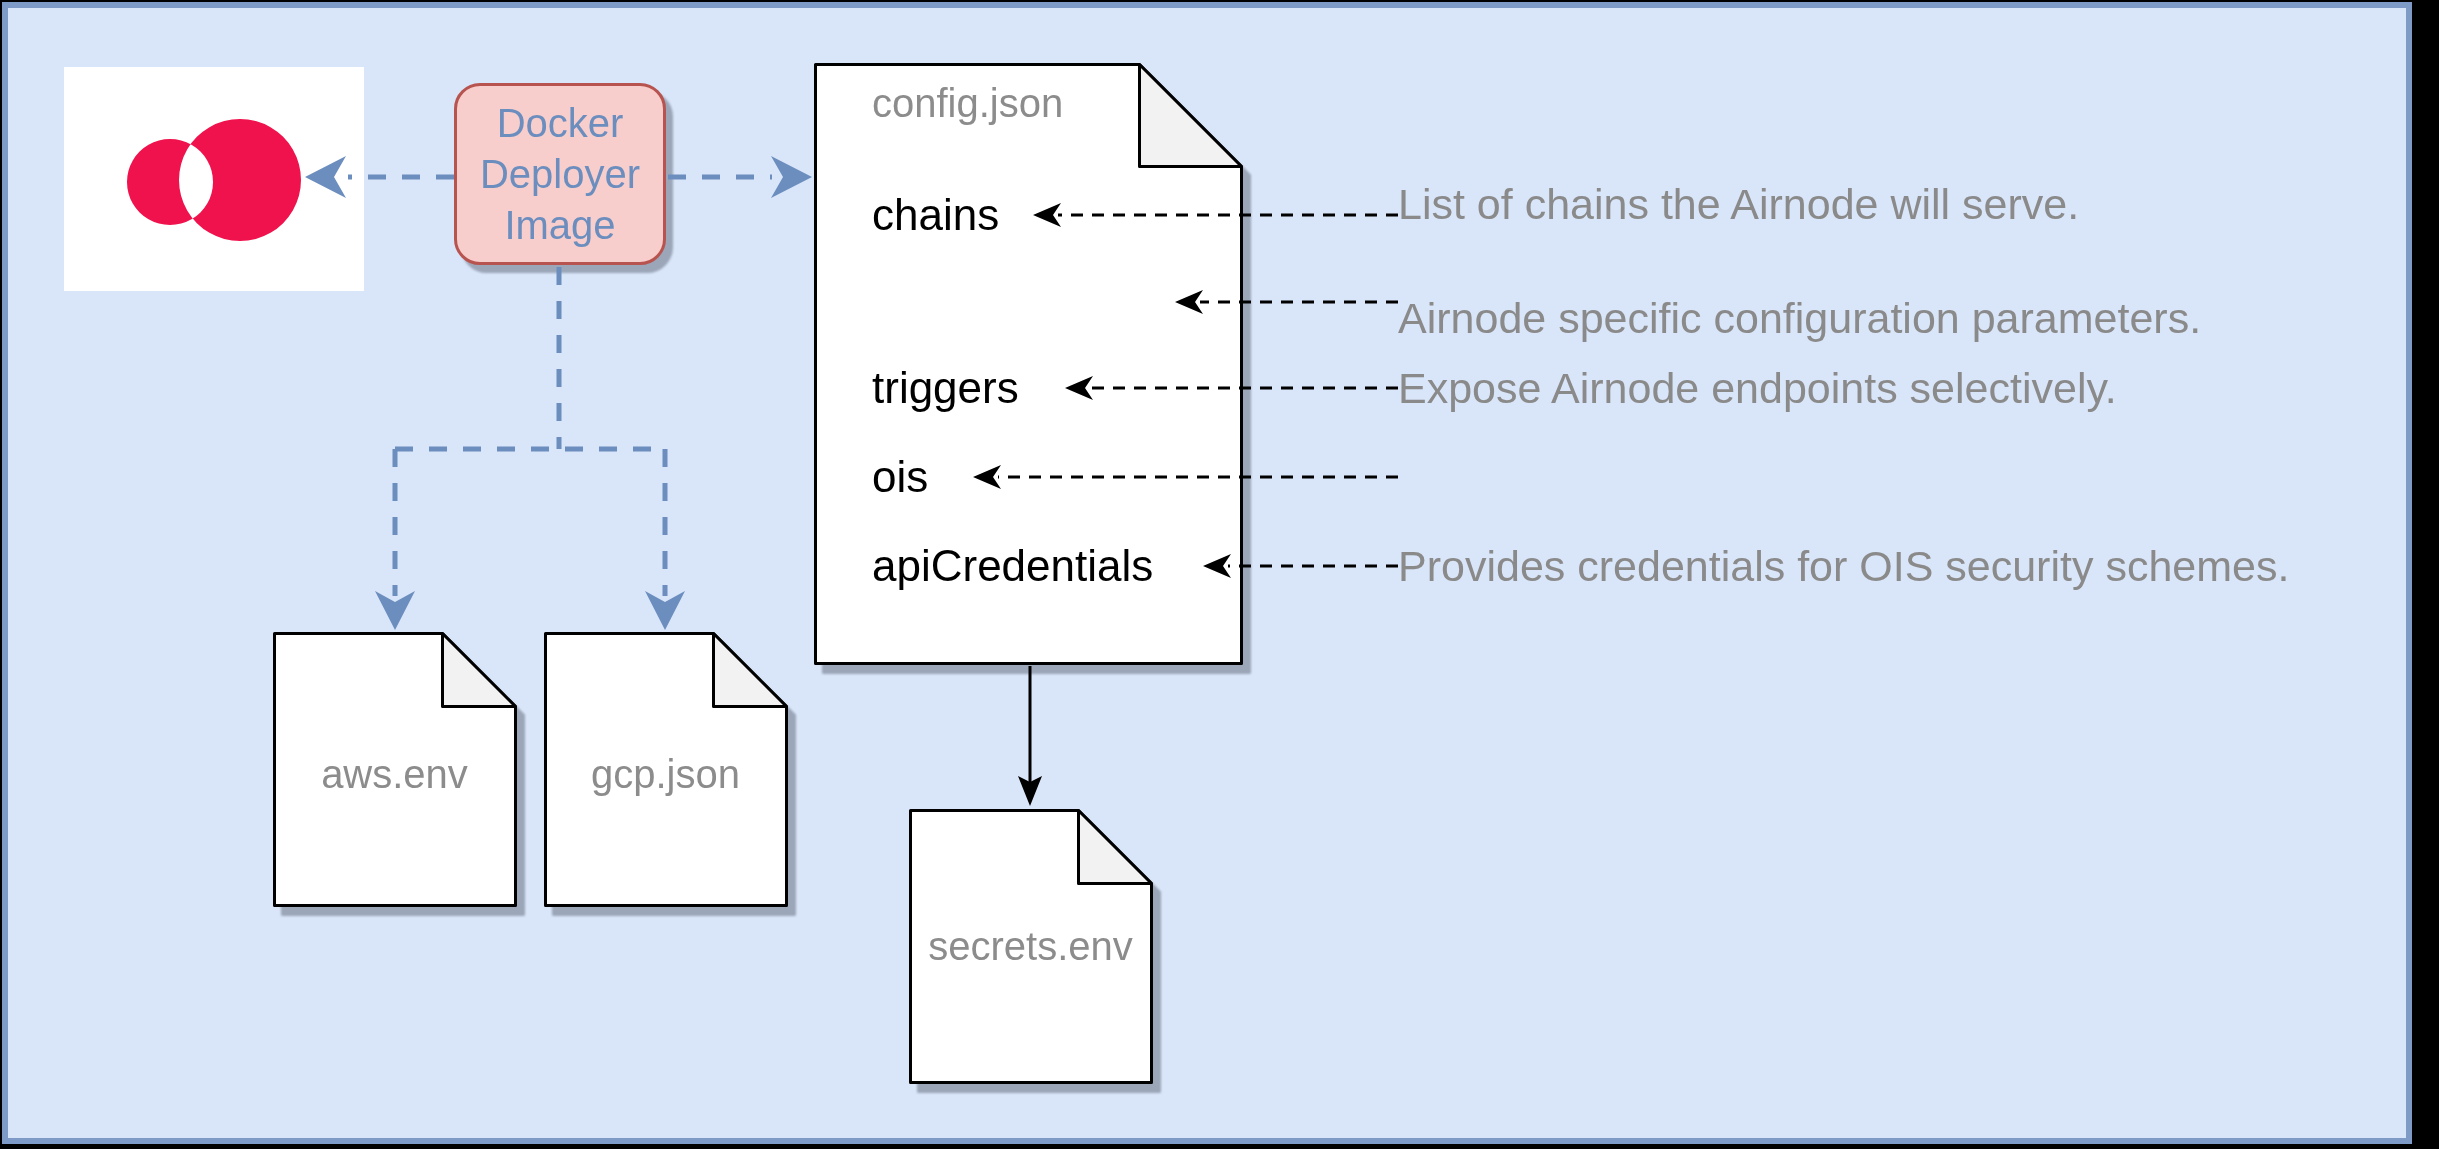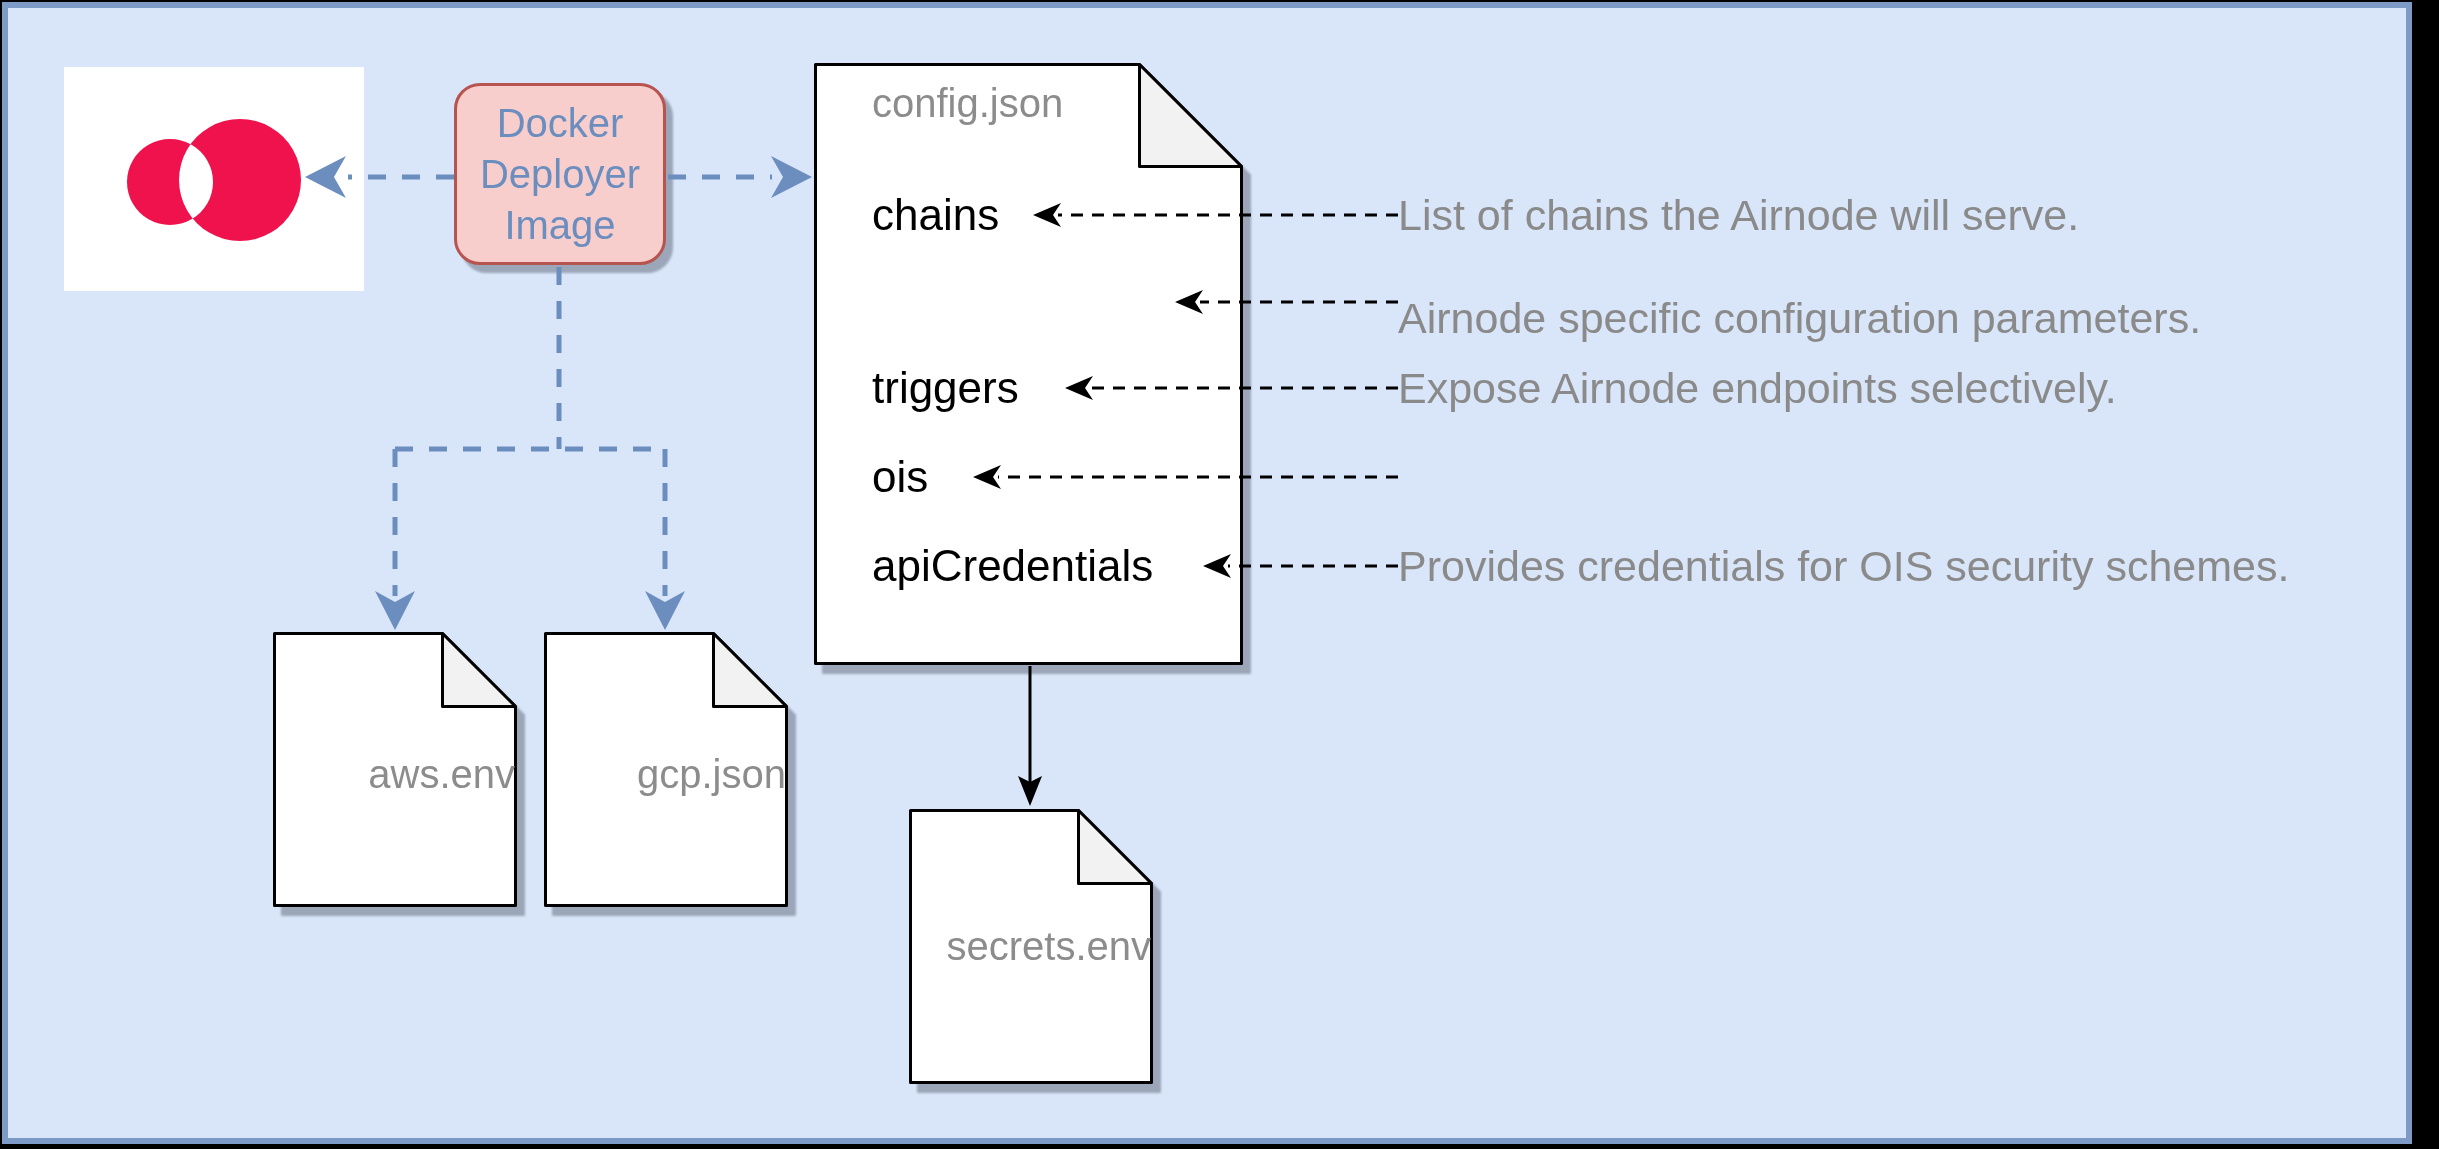--- a/index.html
+++ b/index.html
@@ -37,21 +37,21 @@
     color:#6C8EBF;text-align:center;white-space:pre-line;
   }
   
   .doc-svg{filter:drop-shadow(8px 9px 1px rgba(40,50,70,0.35));}
   .doc-outline{fill:#FFFFFF;stroke:#000000;stroke-width:3;stroke-linejoin:round;}
   .doc-fold{fill:#F2F2F2;stroke:#000000;stroke-width:3;stroke-linejoin:round;}
   
   .doc-title{
     color:#8C8C8C;font-size:40px;line-height:48px;
   }
-  .doc-title.centered{text-align:right;}
+  .doc-title.centered{text-align:center;}
   .field-label{
     left:872px;color:#000000;font-size:44px;line-height:56px;white-space:nowrap;text-align:right;
   }
   .field-desc{
     left:1398px;color:#8A8A8A;font-size:43px;line-height:56px;white-space:nowrap;
   }
   
   .blue-dash{stroke:#6C8EBF;stroke-width:5;fill:none;stroke-dasharray:18 16;}
   .blue-head{fill:#6C8EBF;stroke:none;}
   .black-dash{stroke:#000000;stroke-width:3;fill:none;stroke-dasharray:12 9;}
@@ -141,21 +141,21 @@
     </g>
   </svg>
 
   <div class="abs doc-title" style="left:872px;top:79px;">config.json</div>
 
   <div class="abs field-label" style="top:187px;">chains</div>
   <div class="abs field-label" style="top:360px;">triggers</div>
   <div class="abs field-label" style="top:449px;">ois</div>
   <div class="abs field-label" style="top:538px;">apiCredentials</div>
 
-  <div class="abs field-desc" style="top:187px;">List of chains the Airnode will serve.</div>
+  <div class="abs field-desc" style="top:176px;">List of chains the Airnode will serve.</div>
   <div class="abs field-desc" style="top:290px;">Airnode specific configuration parameters.</div>
   <div class="abs field-desc" style="top:360px;">Expose Airnode endpoints selectively.</div>
   <div class="abs field-desc" style="top:538px;">Provides credentials for OIS security schemes.</div>
 
   <div class="abs doc-title centered" style="left:274px;top:750px;width:241px;">aws.env</div>
   <div class="abs doc-title centered" style="left:910px;top:922px;width:241px;">secrets.env</div>
   <div class="abs doc-title centered" style="left:545px;top:750px;width:241px;">gcp.json</div>
 </div>
 
 </body></html>

